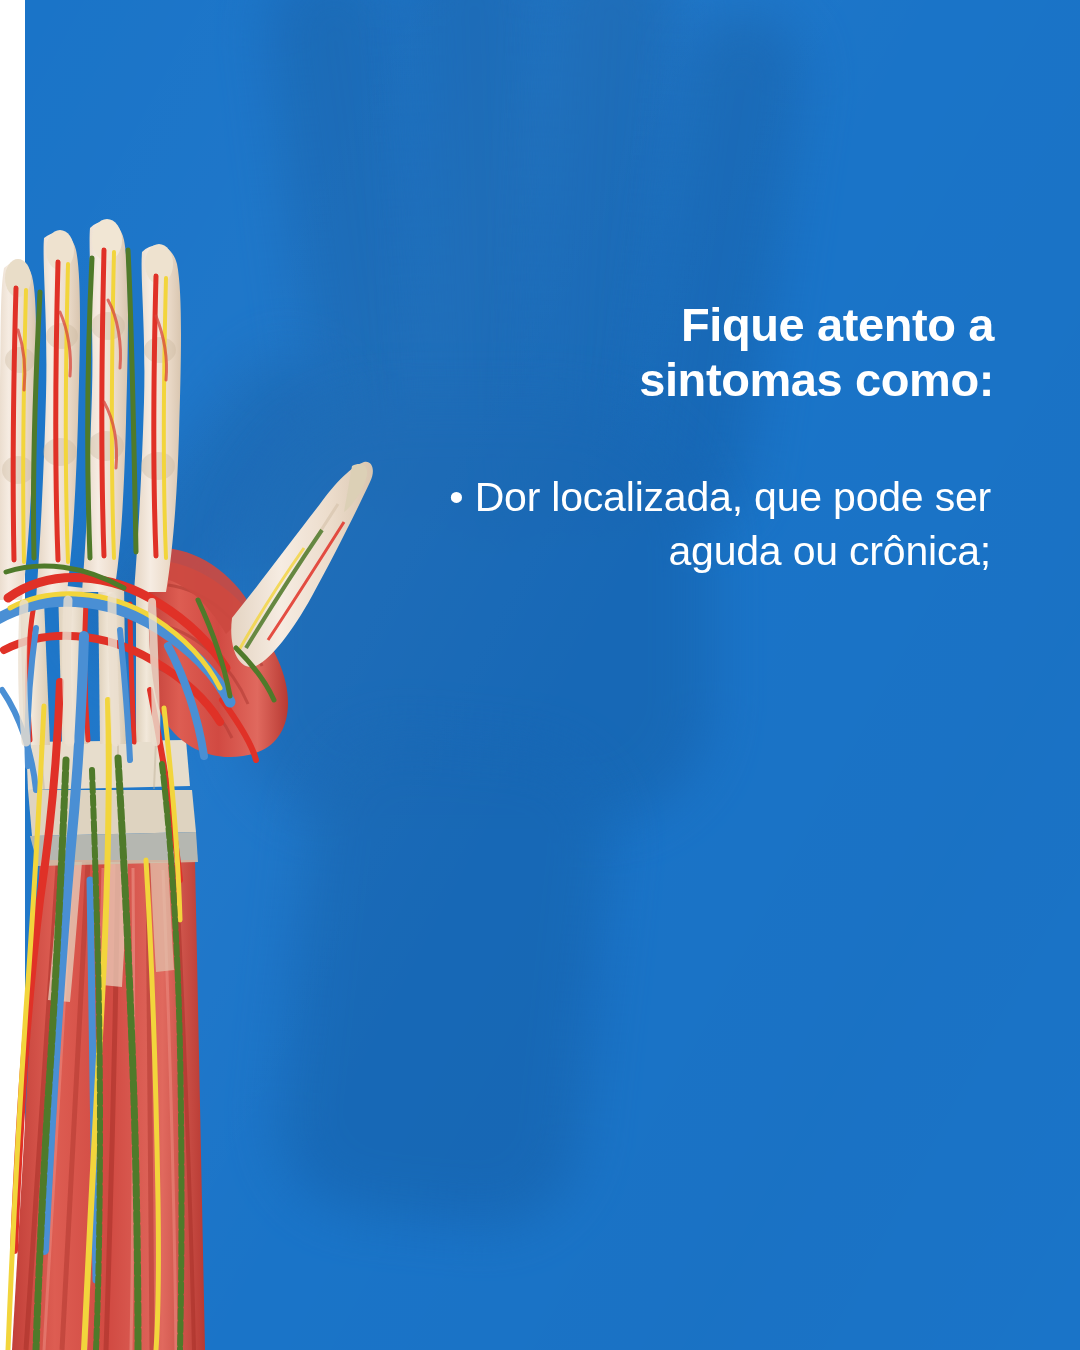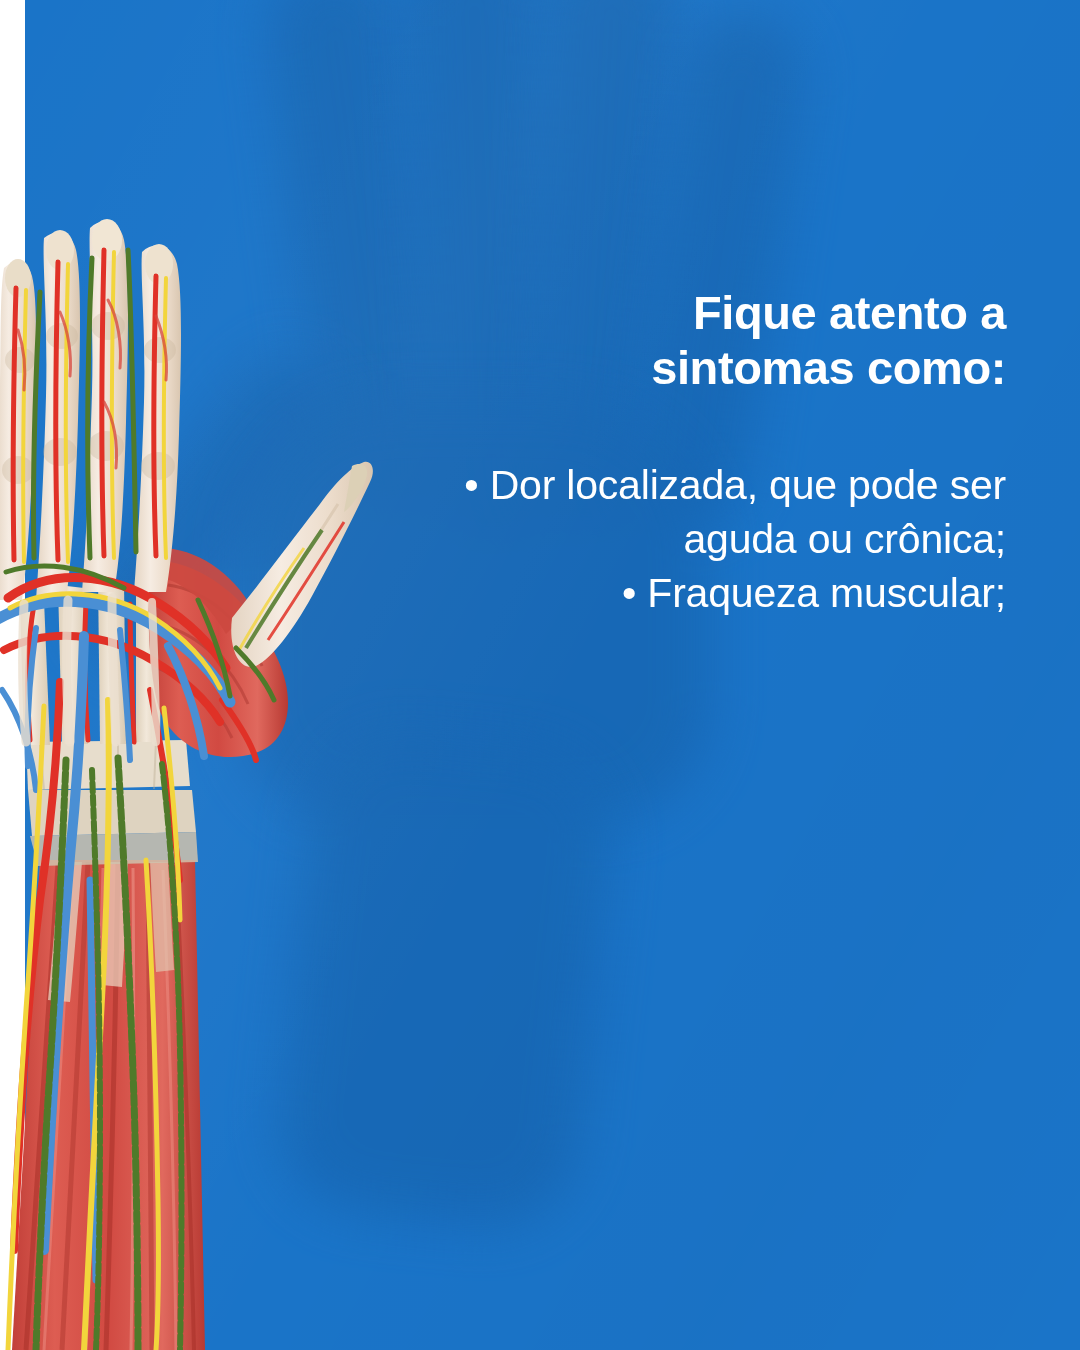--- a/index.html
+++ b/index.html
@@ -88,35 +88,35 @@
     top: 285px;
     width: 620px;
     text-align: right;
     color: #ffffff;
   }
   .headline {
     font-size: 47px;
     line-height: 1.18;
     font-weight: 700;
     letter-spacing: -0.4px;
-    margin: 0;
+    margin: 12px;
     white-space: pre-line;
   }
   .symptom-list {
     list-style: none;
     margin: 0;
     padding: 0;
     margin-top: 62px;
   }
   .symptom-item {
     font-size: 41px;
     line-height: 1.32;
     font-weight: 400;
     letter-spacing: -0.2px;
-    margin: 0;
+    margin: 15px;
   }
 </style>
 </head>
 <body>
 
 <div id="poster">
 
   <div class="bg-white-strip"></div>
   <div class="bg-blue"></div>
 
@@ -314,18 +314,17 @@
     </svg>
   </div>
 
   <div class="text-col">
 
     <h1 class="headline">Fique atento a
 sintomas como:</h1>
 
     <ul class="symptom-list">
       <li class="symptom-item">• Dor localizada, que pode ser aguda ou crônica;</li>
-      <li class="symptom-item">• Fraqueza muscular;</li>
     </ul>
 
   </div>
 
 </div>
 
 </body></html>

